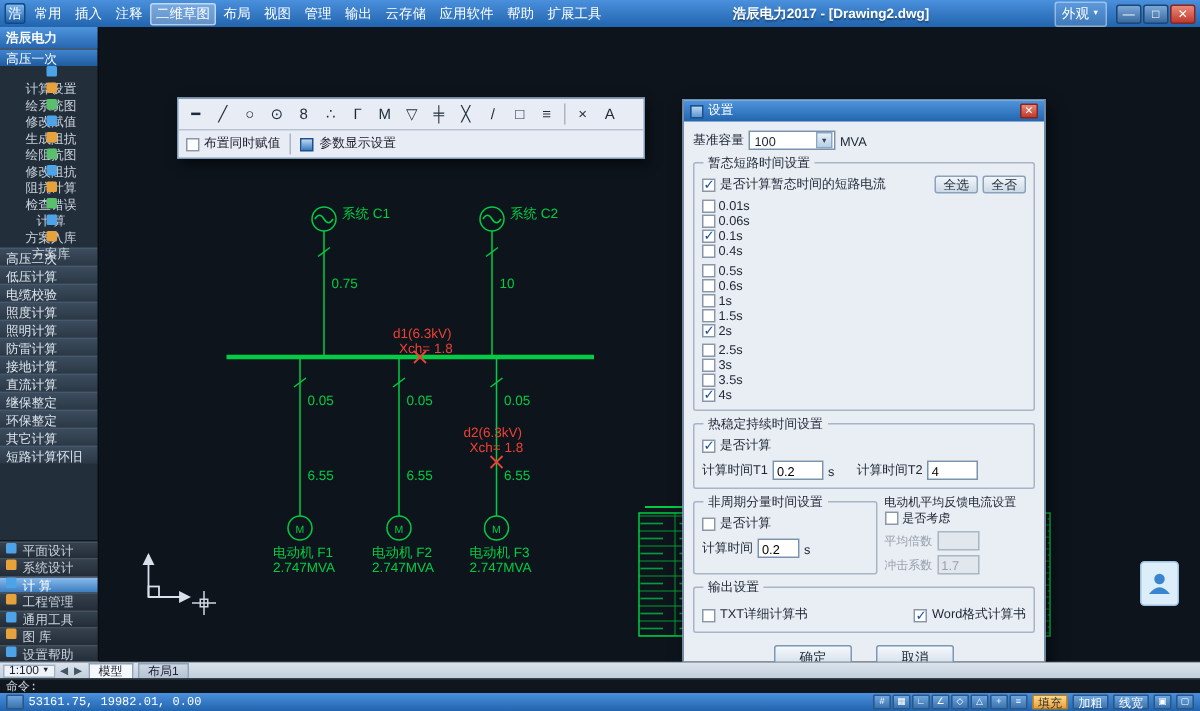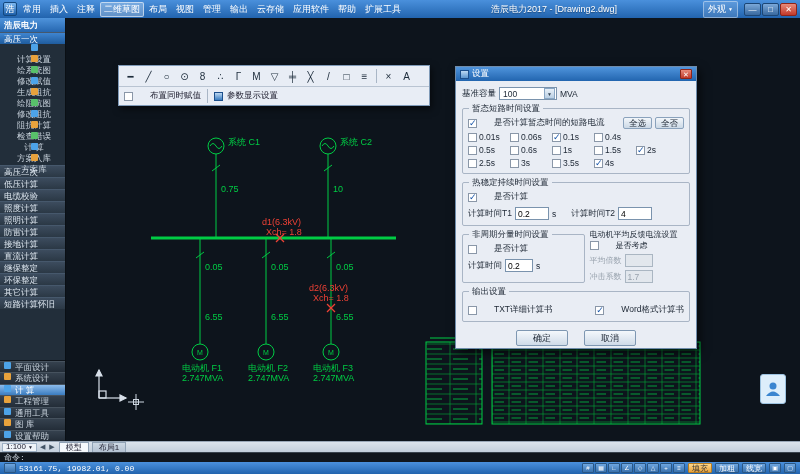--- a/index.html
+++ b/index.html
@@ -8,21 +8,21 @@
   .app { width:800px; height:474px; display:flex; flex-direction:column; font-size:9px; color:#222; }
 
   
   .titlebar { height:18px; background:linear-gradient(#4a90dc,#2264ae); display:flex; align-items:center;
               color:#fff; padding:0 3px; gap:2px; flex:none; }
   .logo { width:14px; height:14px; background:linear-gradient(#7db8f0,#1c5ea8); border:1px solid #14487e;
           border-radius:2px; font-size:9px; text-align:center; line-height:12px; flex:none; }
   .menubar { display:flex; gap:1px; }
   .menu-item { padding:1px 4px; border-radius:2px; white-space:nowrap; }
   .menu-item.active { background:rgba(255,255,255,.28); border:1px solid rgba(255,255,255,.55); padding:0 3px; }
-  .win-title { flex:1; text-align:center; white-space:nowrap; overflow:hidden; font-weight:normal;
+  .win-title { flex:1; text-align:center; white-space:nowrap; overflow:hidden; font-weight:bold;
                text-shadow:0 1px 1px rgba(0,0,0,.35); }
   .appearance { display:flex; align-items:center; gap:2px; padding:1px 4px; border:1px solid rgba(255,255,255,.4);
                 border-radius:2px; background:rgba(255,255,255,.12); white-space:nowrap; }
   .winbtns { display:flex; gap:1px; margin-left:4px; }
   .winbtn { width:17px; height:13px; background:linear-gradient(#7ba8d8,#39699f); border:1px solid #1c4675;
             color:#fff; font-size:8px; line-height:11px; text-align:center; border-radius:2px; }
   .winbtn.close { background:linear-gradient(#e98a7a,#c0392b); border-color:#8e2418; }
 
   
   .main { flex:1; display:flex; min-height:0; }
@@ -66,37 +66,37 @@
              font-size:10px; color:#1c2b3a; border:1px solid transparent; }
   .ft-sep { width:1px; height:14px; background:#a9b6c6; margin:0 2px; }
   .ft-bottom { display:flex; align-items:center; gap:4px; border-top:1px solid #b9c4d2;
                padding:2px 5px; font-size:8.5px; color:#223; }
   .mini-ic { width:9px; height:9px; background:linear-gradient(#bcd8f2,#3a7cc0); border:1px solid #1c4f8c; flex:none; }
 
   
   .cb { width:9px; height:9px; background:#fff; border:1px solid #8a97a8; display:inline-block;
         position:relative; flex:none; }
   .cb.on::after { content:"✓"; position:absolute; left:0; top:-2px; font-size:9px; color:#1553a8; font-weight:bold; }
-  .chk { display:flex; align-items:center; gap:17px; white-space:nowrap; }
+  .chk { display:flex; align-items:center; gap:3px; white-space:nowrap; }
 
   
   .dialog { position:absolute; left:389px; top:48px; width:242px; background:#e9edf4;
             border:1px solid #6f8cab; box-shadow:3px 4px 9px rgba(0,0,0,.6); font-size:8.5px; color:#1c2633; }
   .dlg-title { height:14px; background:linear-gradient(#4f94dc,#2265af); color:#fff; display:flex;
                align-items:center; gap:3px; padding:0 4px; }
   .dlg-ticon { width:9px; height:9px; background:linear-gradient(#bcd8f2,#5d96cf); border:1px solid #1c4f8c; flex:none; }
   .dlg-body { padding:6px 6px 2px; }
   .row { display:flex; align-items:center; gap:3px; }
   .combo { width:58px; height:13px; border:1px solid #7a93ad; background:#fff; display:flex;
            align-items:center; padding:0 1px 0 3px; }
   .combo .arrow { margin-left:auto; width:11px; height:11px; background:linear-gradient(#e8f0f8,#b9cfe4);
                   border:1px solid #89a6c4; font-size:5px; text-align:center; line-height:10px; color:#345; }
   .group { border:1px solid #a9b5c5; margin-top:8px; padding:8px 5px 5px; position:relative; border-radius:2px; }
   .group > .gtitle { position:absolute; top:-6px; left:6px; background:#e9edf4; padding:0 3px; white-space:nowrap; }
-  .tgrid-row { display:flex; margin-top:3px; }
+  .tgrid-row { display:flex; margin-top:3px;flex-direction:column; }
   .tcb { display:flex; align-items:center; gap:2px; width:42px; flex:none; }
   .minibtn { height:12px; padding:0 5px; background:linear-gradient(#f2f6fa,#ccd9e6); border:1px solid #8aa2bc;
              border-radius:2px; font-size:8.5px; line-height:10px; }
   input.field { height:13px; border:1px solid #7a93ad; background:#fff; font-size:8.5px; padding:0 2px;
                 font-family:inherit; }
   input.field[disabled] { background:#e2e7ed; color:#98a2ad; border-color:#aab6c2; }
   .grayed { color:#98a2ad; }
   .twocol { display:flex; gap:5px; }
   .mf { flex:1; font-size:8px; padding-top:3px; }
   .mf .row { margin-top:3px; }

